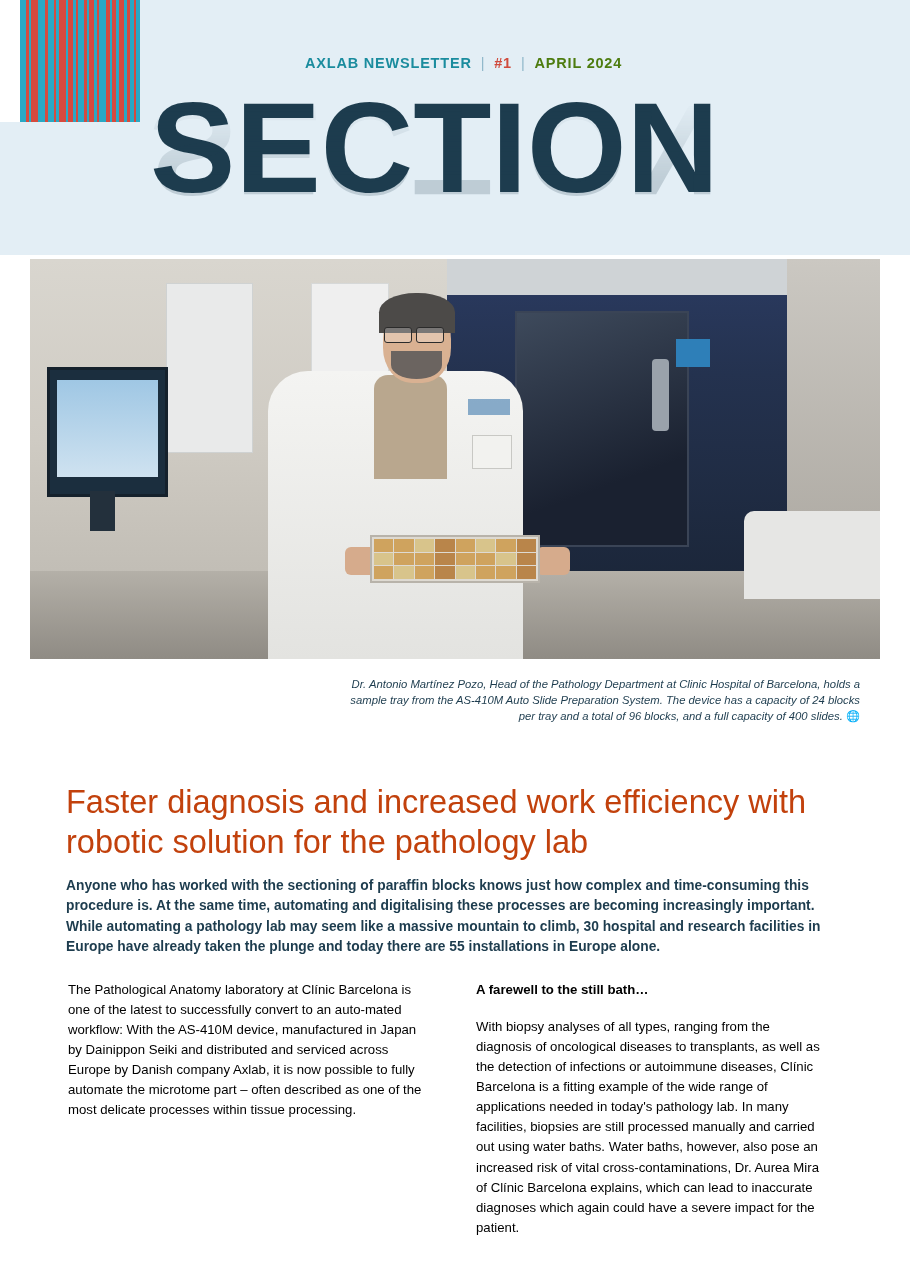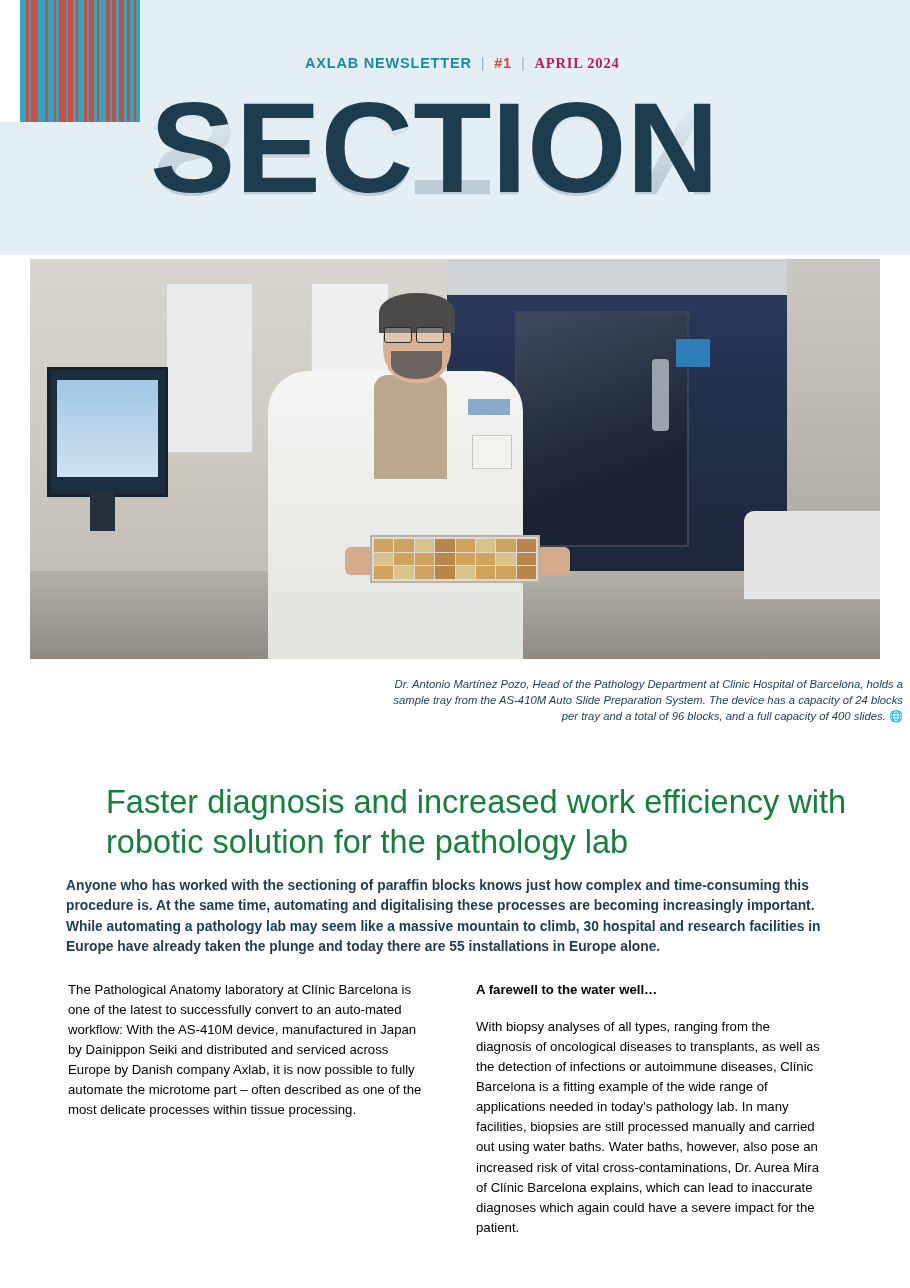--- a/index.html
+++ b/index.html
@@ -42,21 +42,21 @@
     position: absolute;
     left: 305px; top: 55px;
     font-size: 14.5px;
     font-weight: bold;
     letter-spacing: 0.8px;
     white-space: nowrap;
   }
   .kicker .k-title { color: #1a8c9e; }
   .kicker .k-sep { color: #8fb6c9; margin: 0 9px; font-weight: normal; }
   .kicker .k-issue { color: #d04a3c; }
-  .kicker .k-date { color: #be185d; font-family: Liberation Serif, serif; }
+  .kicker .k-date { color: #4d7c0f; }
 
   .section-word {
     position: absolute;
     left: 150px; top: 84px;
     font-size: 128px;
     font-weight: bold;
     letter-spacing: 0px;
     color: #1d3c4e;
     line-height: 1;
   }
@@ -195,34 +195,32 @@
   
   .caption {
     position: absolute;
     left: 350px; top: 676px;
     width: 510px;
     text-align: right;
     font-size: 11.3px;
     font-style: italic;
     line-height: 1.42;
     color: #1d3c4e;
-    margin-left: 43px;
   }
   .caption .globe { font-style: normal; }
 
   
   .headline {
     position: absolute;
     left: 66px; top: 760px;
     width: 790px;
     font-size: 32.5px;
     font-weight: 400;
     line-height: 1.24;
-    color: #15803d;
-    margin-left: 40px;
+    color: #c2410c;
   }
 
   
   .lead {
     position: absolute;
     left: 66px; top: 862px;
     width: 766px;
     font-size: 13.8px;
     font-weight: bold;
     line-height: 1.48;
@@ -355,15 +353,15 @@
 
 <h1 class="headline">Faster diagnosis and increased work efficiency with robotic solution for the pathology lab</h1>
 
 <p class="lead">Anyone who has worked with the sectioning of paraffin blocks knows just how complex and time-consuming this procedure is. At the same time, automating and digitalising these processes are becoming increasingly important. While automating a pathology lab may seem like a massive mountain to climb, 30 hospital and research facilities in Europe have already taken the plunge and today there are 55 installations in Europe alone.</p>
 
 <div class="col col-left">
   <p>The Pathological Anatomy laboratory at Clínic Barcelona is one of the latest to successfully convert to an auto-mated workflow: With the AS-410M device, manufactured in Japan by Dainippon Seiki and distributed and serviced across Europe by Danish company Axlab, it is now possible to fully automate the microtome part – often described as one of the most delicate processes within tissue processing.</p>
 </div>
 
 <div class="col col-right">
-  <p class="subhead">A farewell to the water well…</p>
+  <p class="subhead">A farewell to the still bath…</p>
   <p>With biopsy analyses of all types, ranging from the diagnosis of oncological diseases to transplants, as well as the detection of infections or autoimmune diseases, Clínic Barcelona is a fitting example of the wide range of applications needed in today's pathology lab. In many facilities, biopsies are still processed manually and carried out using water baths. Water baths, however, also pose an increased risk of vital cross-contaminations, Dr. Aurea Mira of Clínic Barcelona explains, which can lead to inaccurate diagnoses which again could have a severe impact for the patient.</p>
 </div>
 
 </body></html>

